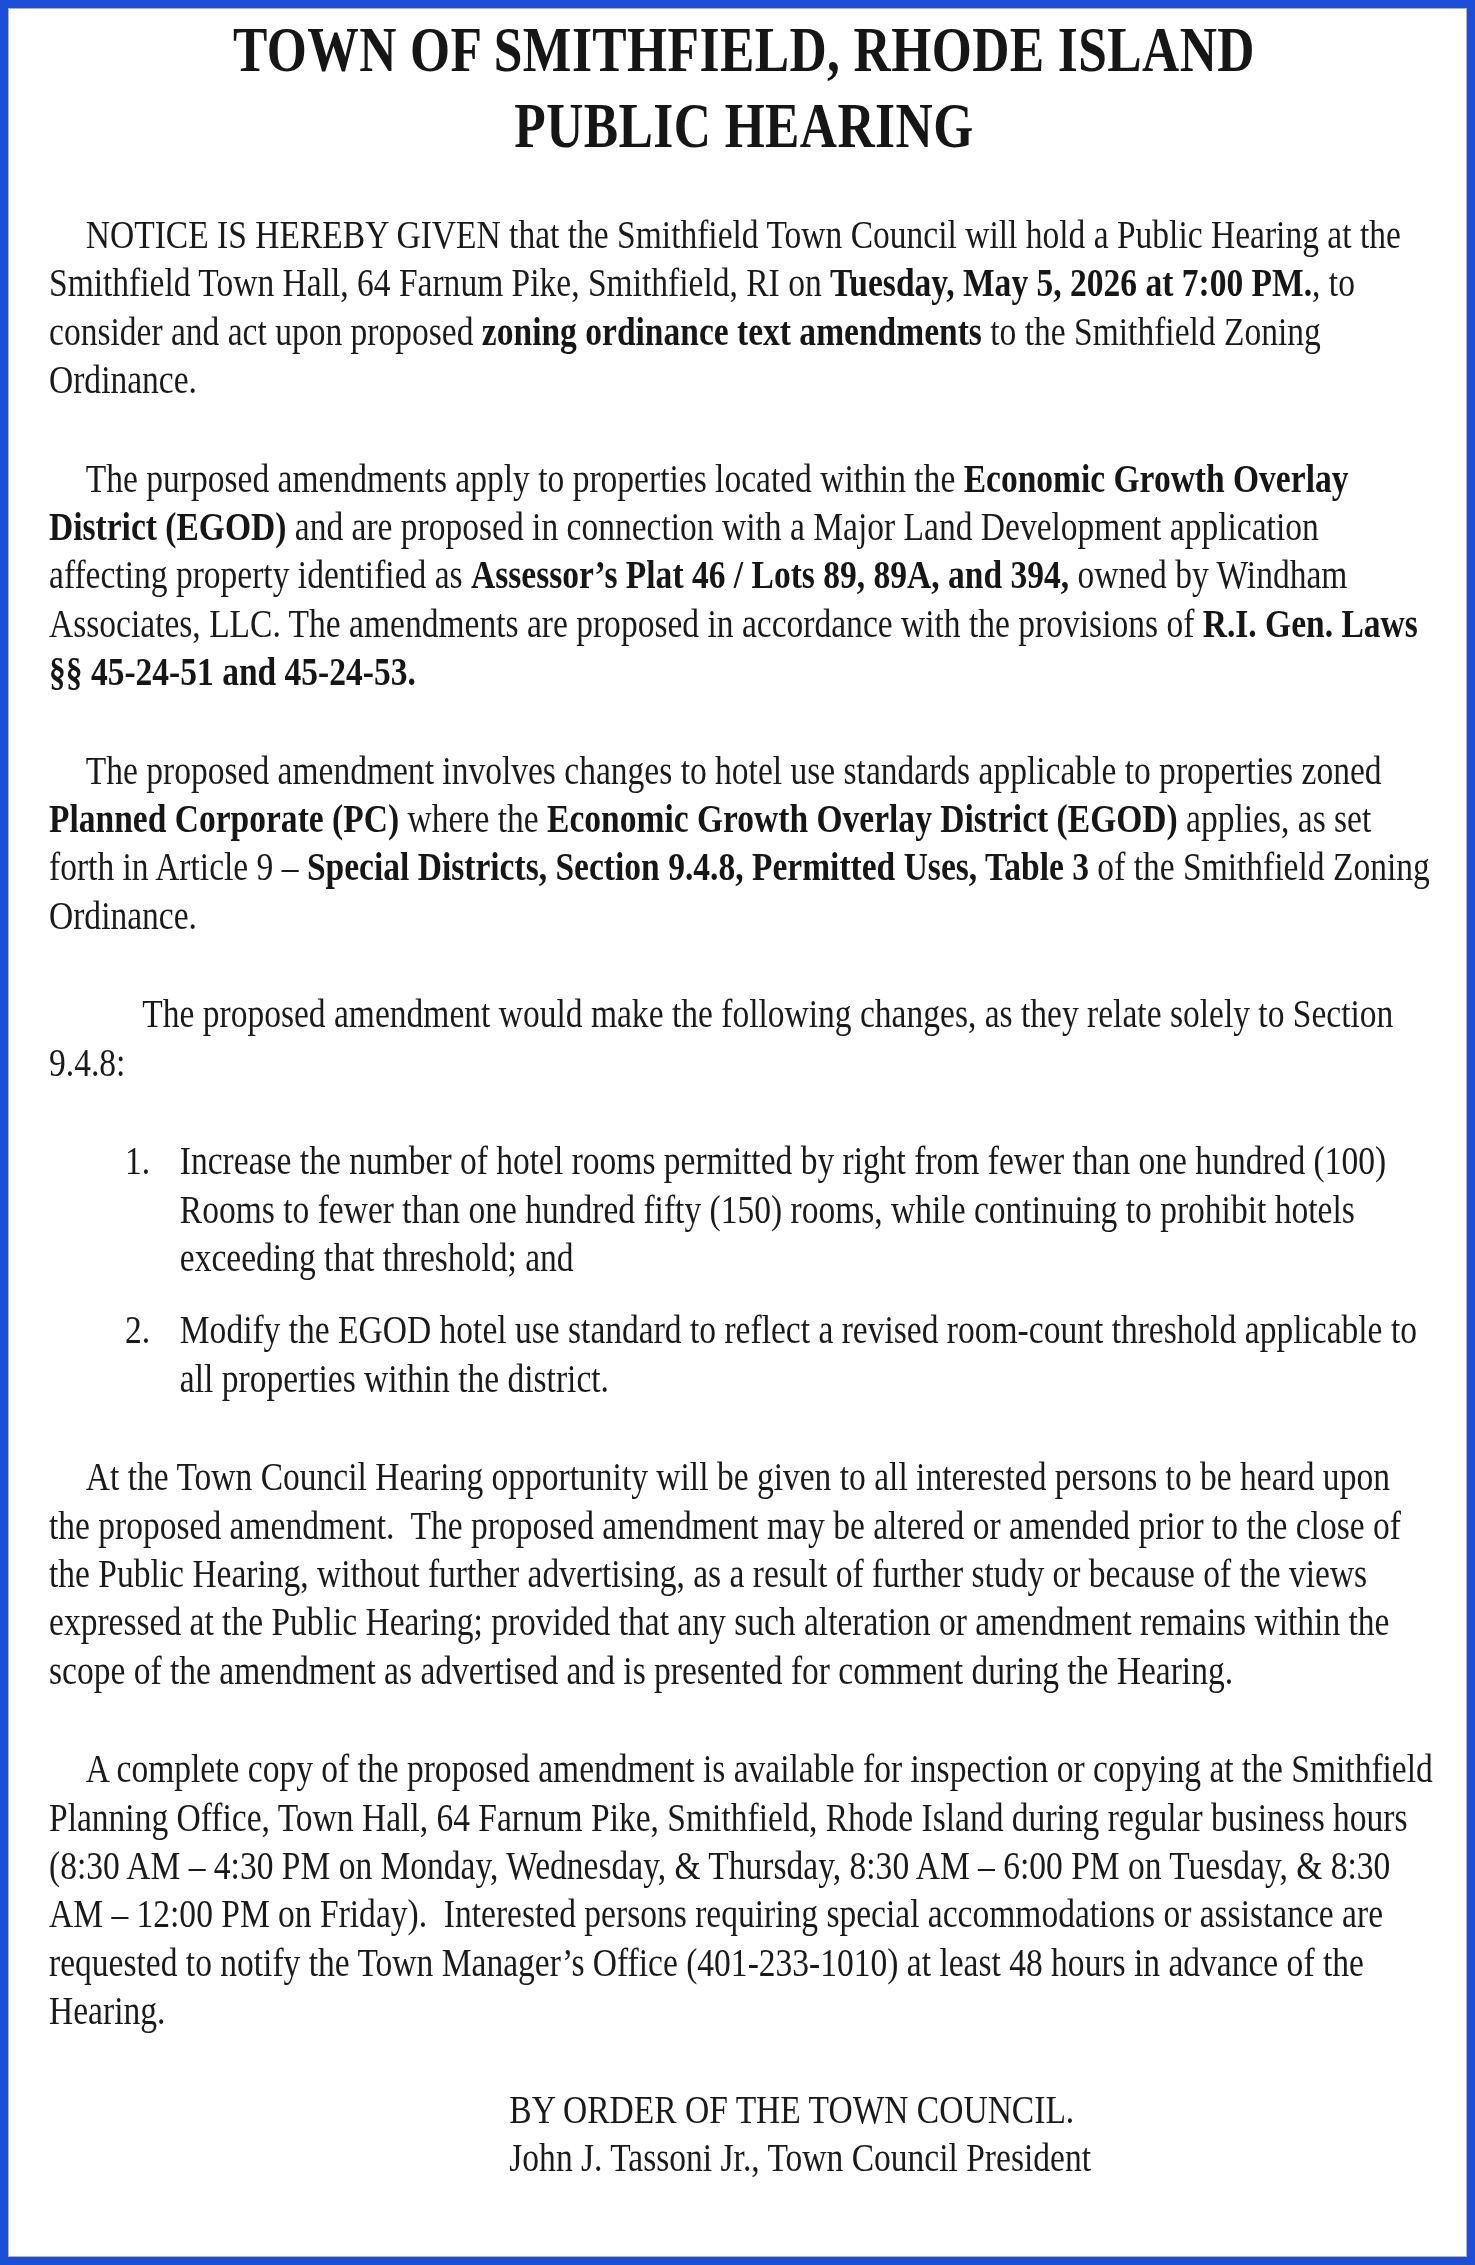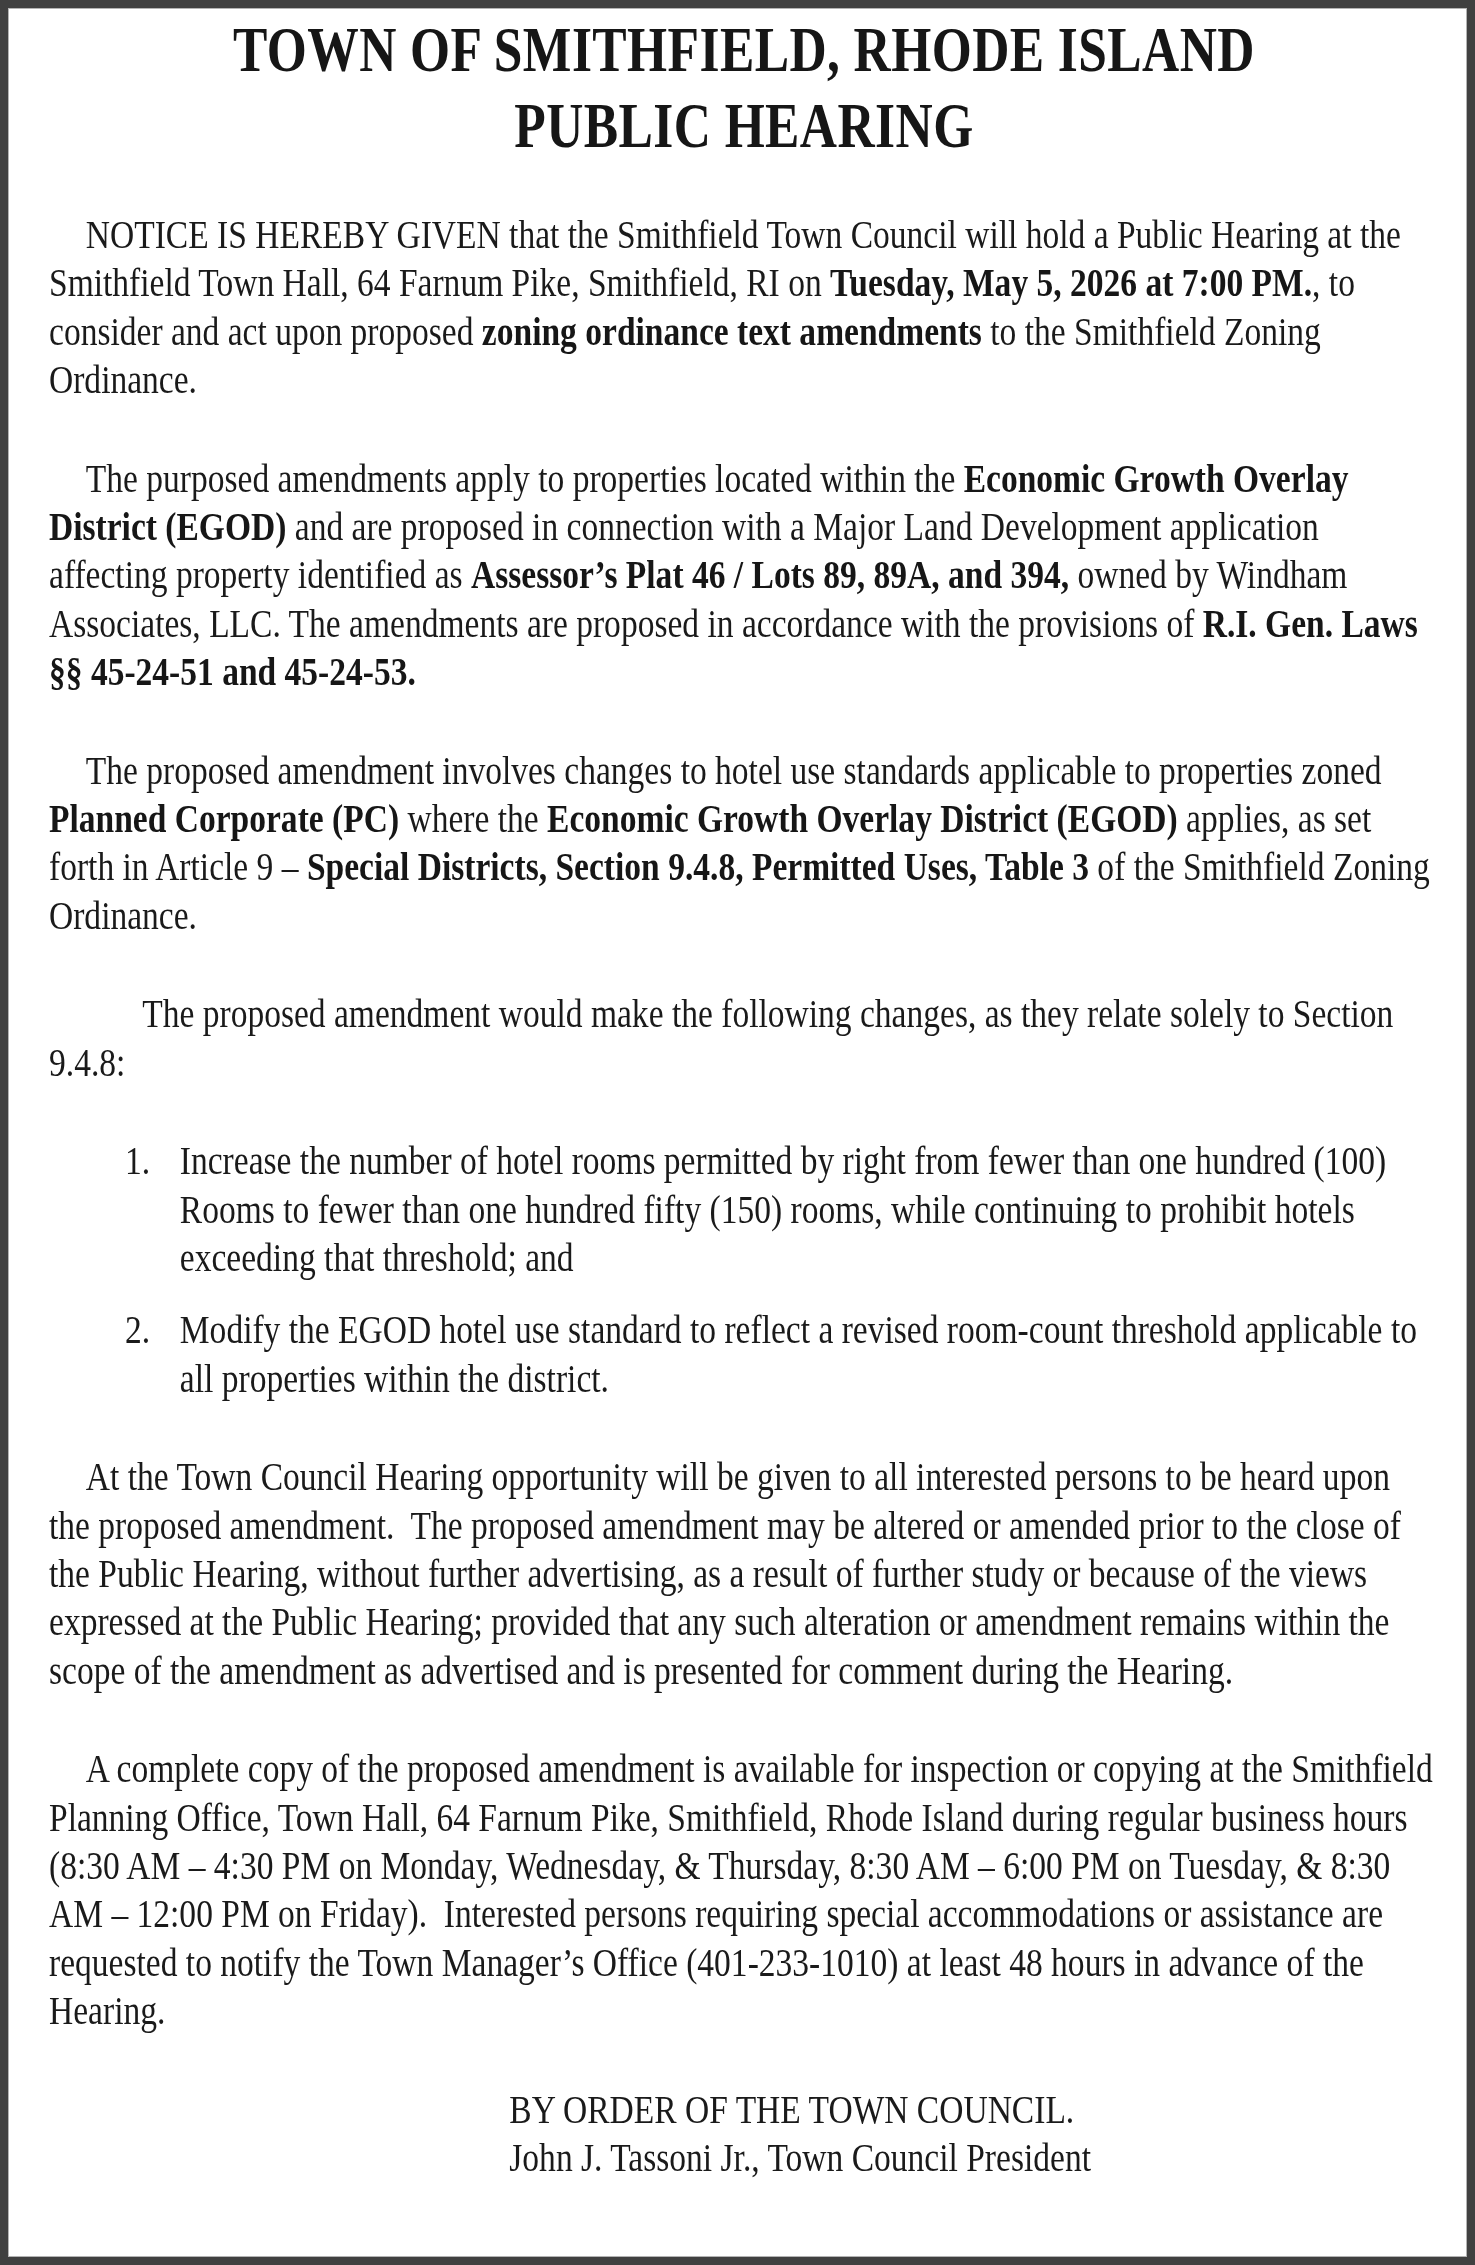--- a/index.html
+++ b/index.html
@@ -7,21 +7,21 @@
     padding: 0;
     background: #ffffff;
     overflow-x: hidden;
   }
   .sheet {
     position: relative;
     width: 1475px;
     height: 2265px;
     box-sizing: border-box;
     background: #ffffff;
-    border: 8px solid #404040;
+    border: 8px solid #1d4ed8;
     box-shadow: inset 0 0 0 1px #b3b3b3;
     overflow: hidden;
   }
   .content {
     padding: 4px 0 0 41px;
   }
   
   .scale {
     width: 1700px;
     transform: scaleX(0.8176);

